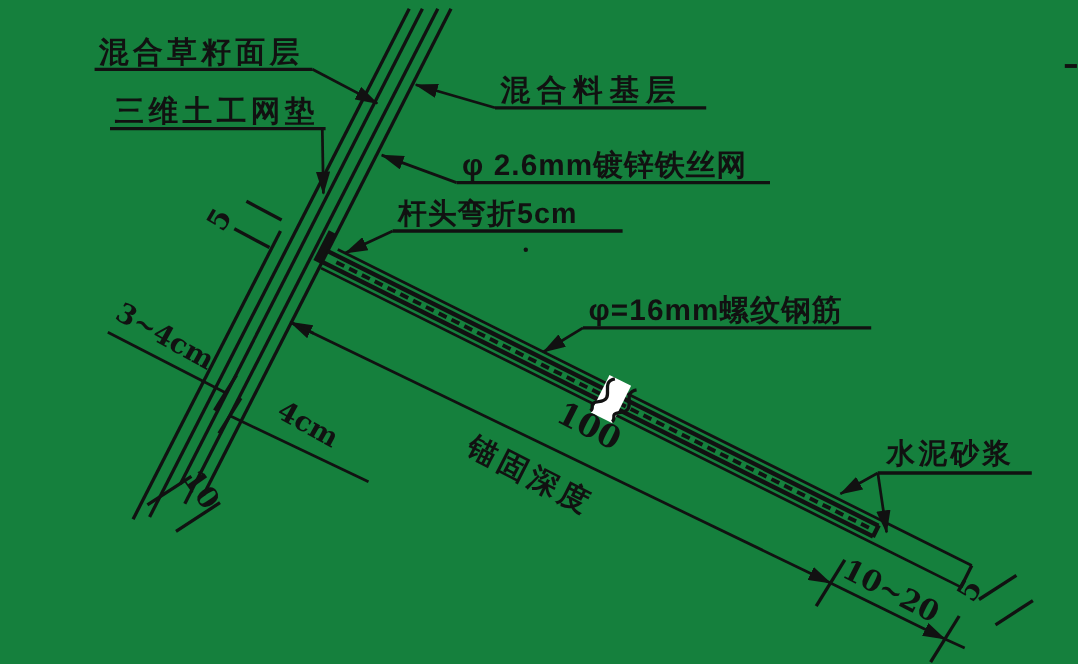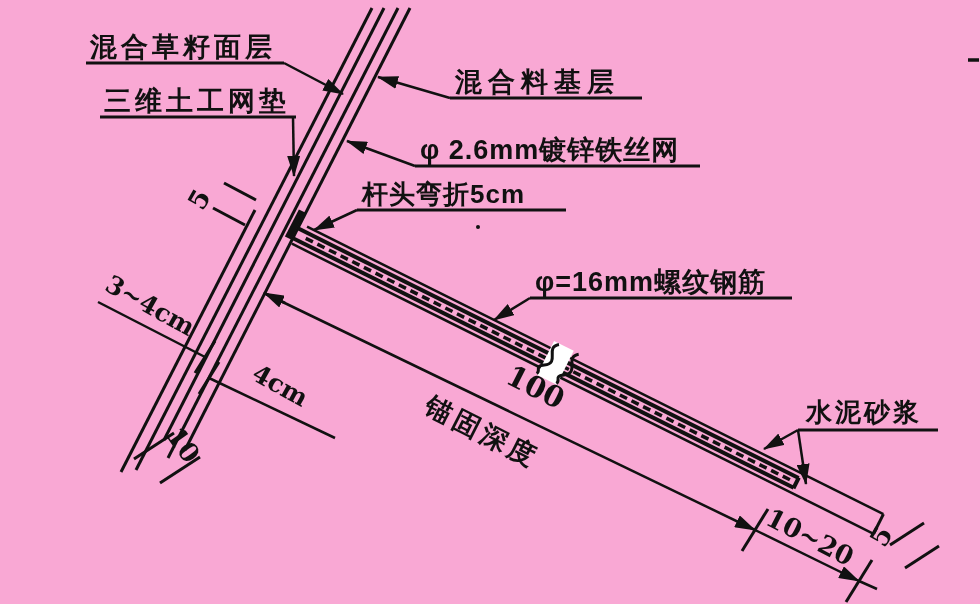--- a/index.html
+++ b/index.html
@@ -1,16 +1,16 @@
 <!DOCTYPE html>
 <html><head>
 <meta charset="utf-8">
 <style>
   html,body{margin:0;padding:0;background:#ffffff;}
-  .stage{position:relative;width:980px;height:604px;background:#f9a8d4;overflow:hidden;}
+  .stage{position:relative;width:980px;height:604px;background:#15803d;overflow:hidden;}
   svg{position:absolute;left:0;top:0;}
   text{fill:#111;}
   .cjk{font-family:"Liberation Sans",sans-serif;font-weight:bold;}
   .num{font-family:"DejaVu Serif",serif;font-weight:bold;}
   .ln{stroke:#111;fill:none;}
 </style>
 </head>
 <body>
 
 <div class="stage">

